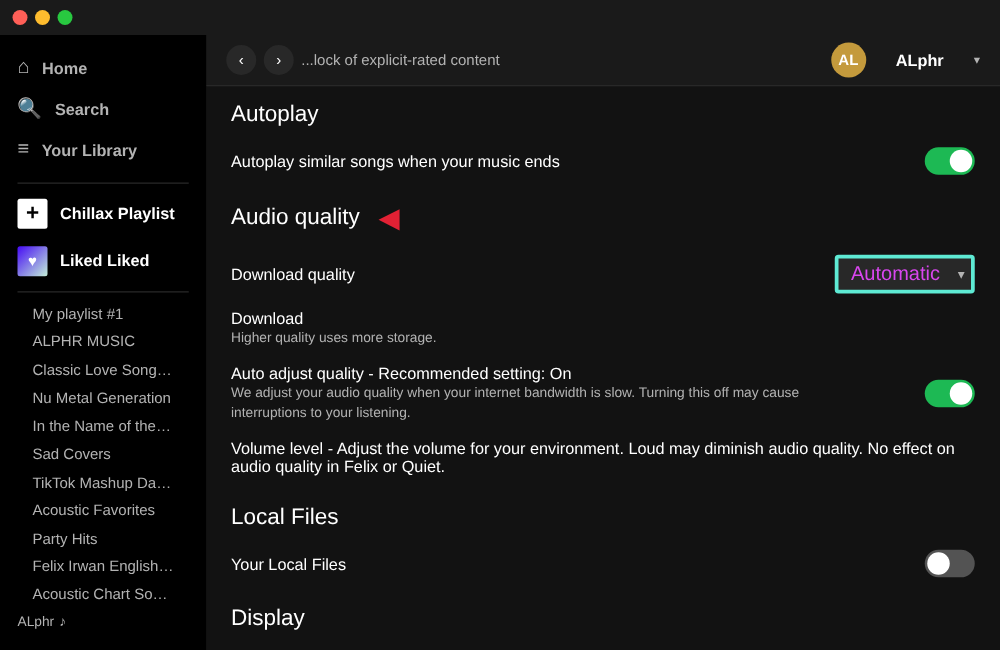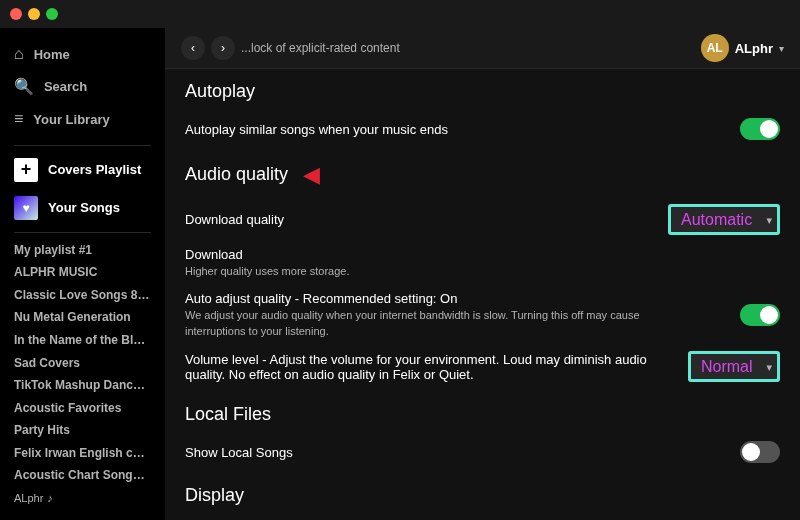--- a/index.html
+++ b/index.html
@@ -104,28 +104,27 @@
       border-radius: 2px;
     }
 
     .divider {
       height: 1px;
       background: #282828;
       margin: 5px 14px;
     }
 
     .playlist-item {
-      padding: 5px 14px;
+      padding: 5px 26px;
       color: #b3b3b3;
       font-size: 12px;
       cursor: pointer;
       white-space: nowrap;
       overflow: hidden;
       text-overflow: ellipsis;
-      font-weight: bold;
     }
 
     .sidebar-footer {
       padding: 6px 14px;
       color: #b3b3b3;
       font-size: 11px;
       display: flex;
       align-items: center;
       gap: 4px;
     }
@@ -163,21 +162,21 @@
       color: #fff;
       font-size: 12px;
     }
     .explicit-content-label {
       color: #b3b3b3;
       font-size: 12px;
     }
     .user-area {
       display: flex;
       align-items: center;
-      gap: 6px;
+      gap: 24px;
       cursor: pointer;
     }
     .avatar {
       width: 28px; height: 28px;
       border-radius: 50%;
       background: #c49a3c;
       display: flex; align-items: center; justify-content: center;
       font-size: 12px;
       font-weight: bold;
       color: #fff;
@@ -327,26 +326,26 @@
       <div class="nav-item">
         <span class="icon">≡</span>
         <span>Your Library</span>
       </div>
     </div>
 
     <div class="divider"></div>
 
     <div class="create-playlist">
       <div class="plus-box">+</div>
-      <span>Covers Playlist</span>
+      <span>Chillax Playlist</span>
     </div>
 
     <div class="liked-songs">
       <div class="heart-icon">♥</div>
-      <span>Your Songs</span>
+      <span>Liked Liked</span>
     </div>
 
     <div class="divider"></div>
 
     <div class="playlist-item">My playlist #1</div>
     <div class="playlist-item">ALPHR MUSIC</div>
     <div class="playlist-item">Classic Love Songs 80's 90's</div>
     <div class="playlist-item">Nu Metal Generation</div>
     <div class="playlist-item">In the Name of the Blues</div>
     <div class="playlist-item">Sad Covers</div>
@@ -429,35 +428,28 @@
 
             <div class="toggle-slider on"></div>
           </label>
         </div>
 
 
         <div class="setting-row">
           <div class="setting-row-info">
             <span class="setting-row-label">Volume level - Adjust the volume for your environment. Loud may diminish audio quality. No effect on audio quality in Felix or Quiet.</span>
           </div>
-          <div class="select-wrapper">
-            <select class="select-control">
-              <option selected="">Normal</option>
-              <option>Loud</option>
-              <option>Quiet</option>
-            </select>
-          </div>
         </div>
       </div>
 
       <div class="setting-section">
         <div class="setting-title">Local Files</div>
         <div class="setting-row">
           <div class="setting-row-info">
-            <span class="setting-row-label">Show Local Songs</span>
+            <span class="setting-row-label">Your Local Files</span>
           </div>
           <label class="toggle">
 
             <div class="toggle-slider off"></div>
           </label>
         </div>
       </div>
 
       <div class="setting-section">
         <div class="setting-title">Display</div>

